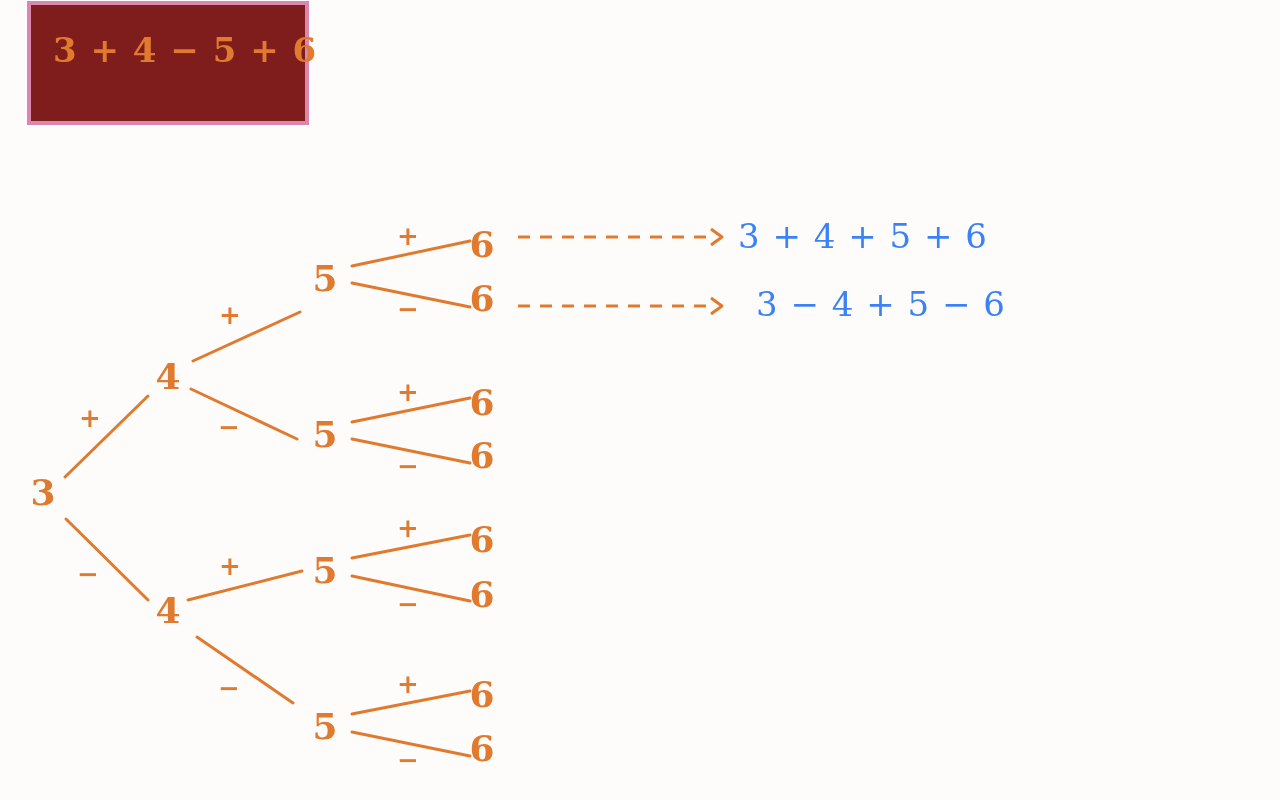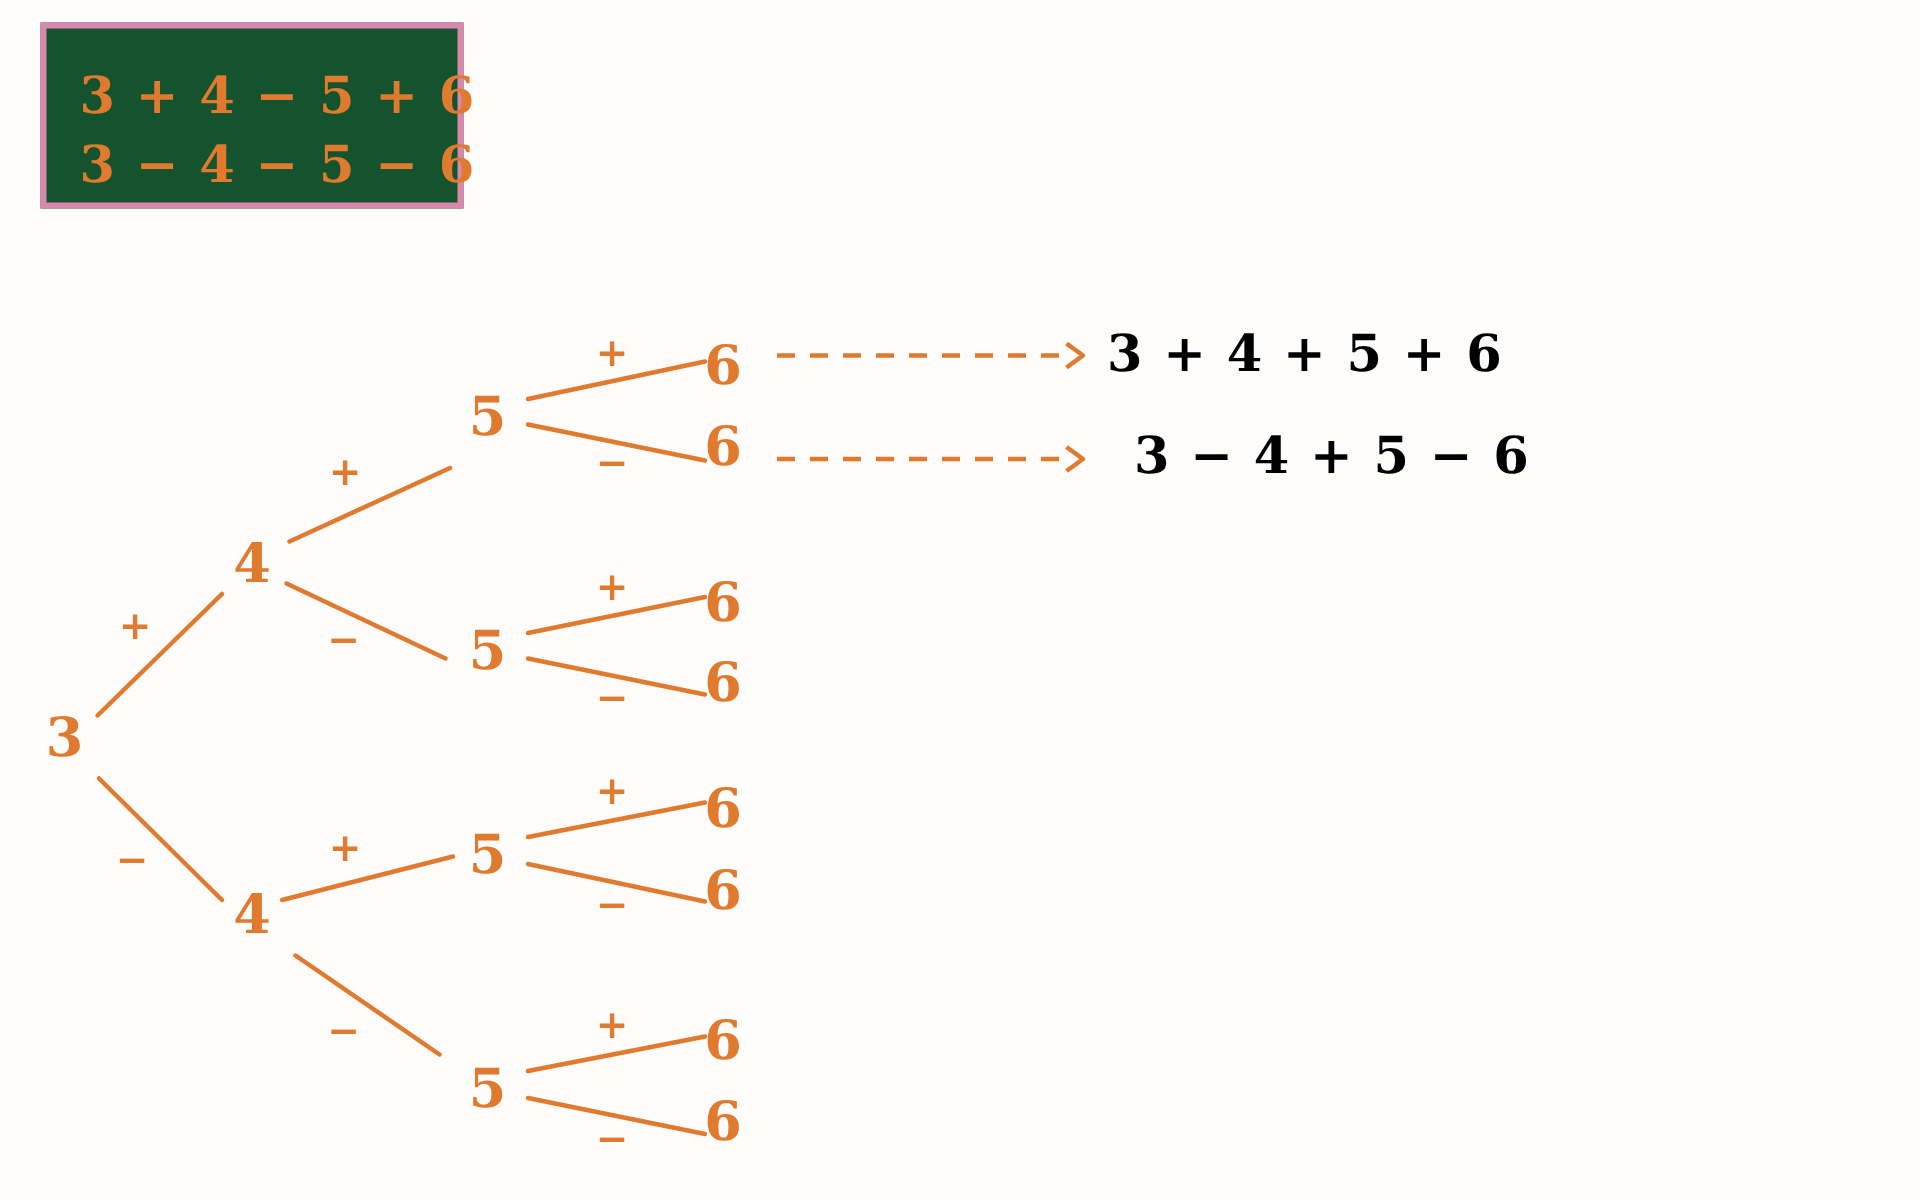--- a/index.html
+++ b/index.html
@@ -4,52 +4,51 @@
   <style>
     html, body { margin: 0; padding: 0; }
     body {
       width: 1280px; height: 800px; overflow: hidden;
       background: #fdfcfb;
       font-family: "DejaVu Serif", "Liberation Serif", serif;
       color: #e07a2e;
       position: relative;
     }
     .example-box {
-      position: absolute; left: 27px; top: 15px;
+      position: absolute; left: 27px; top: 1px;
       width: 282px; height: 124px;
       box-sizing: border-box;
       border: 4px solid #d987ad;
-      background: #14532d;
+      background: #7f1d1d;
       padding: 22px 0 0 22px;
     }
     .example-line {
       font-size: 34px; line-height: 46px; font-weight: bold;
       color: #e07a2e; white-space: nowrap; letter-spacing: 1px;
     }
     svg.tree { position: absolute; left: 0; top: 0; }
     .node {
       position: absolute; font-size: 36px; font-weight: bold;
       color: #e07a2e; line-height: 1; transform: translate(-50%, -50%);
     }
     .sign {
       position: absolute; font-size: 26px; font-weight: bold;
       color: #e07a2e; line-height: 1; transform: translate(-50%, -50%);
     }
     .result {
-      position: absolute; font-size: 34px; font-weight: bold;
-      color: #000000; line-height: 1; white-space: nowrap;
+      position: absolute; font-size: 34px; font-weight: normal;
+      color: #3b82f6; line-height: 1; white-space: nowrap;
       transform: translateY(-50%); letter-spacing: 1px;
     }
   </style>
 </head>
 <body>
 
 <div class="example-box">
   <div class="example-line">3 + 4 − 5 + 6</div>
-  <div class="example-line">3 − 4 − 5 − 6</div>
 </div>
 
 <svg class="tree" width="1280" height="800">
   <g stroke="#e07a2e" stroke-width="3" stroke-linecap="round" fill="none">
     <line x1="65" y1="477" x2="148" y2="396"></line>
     <line x1="66" y1="519" x2="148" y2="600"></line>
     <line x1="193" y1="361" x2="300" y2="312"></line>
     <line x1="191" y1="389" x2="297" y2="439"></line>
     <line x1="188" y1="600" x2="302" y2="571"></line>
     <line x1="197" y1="637" x2="293" y2="703"></line>

